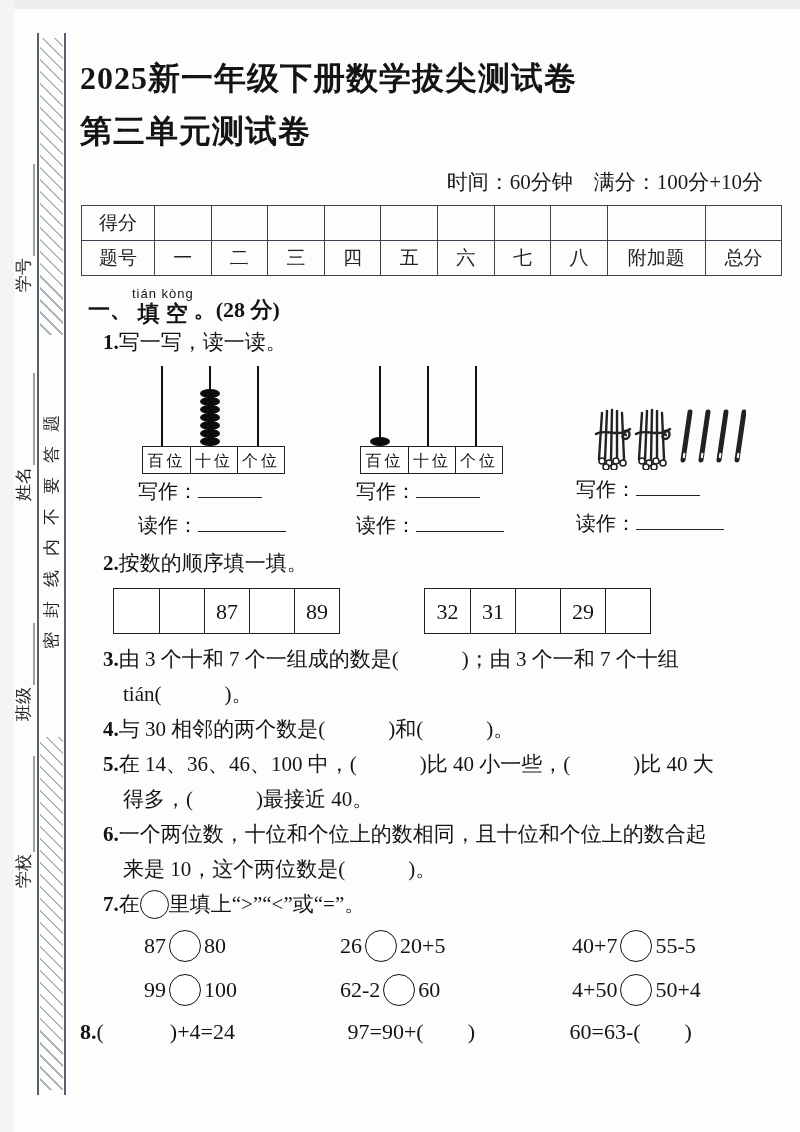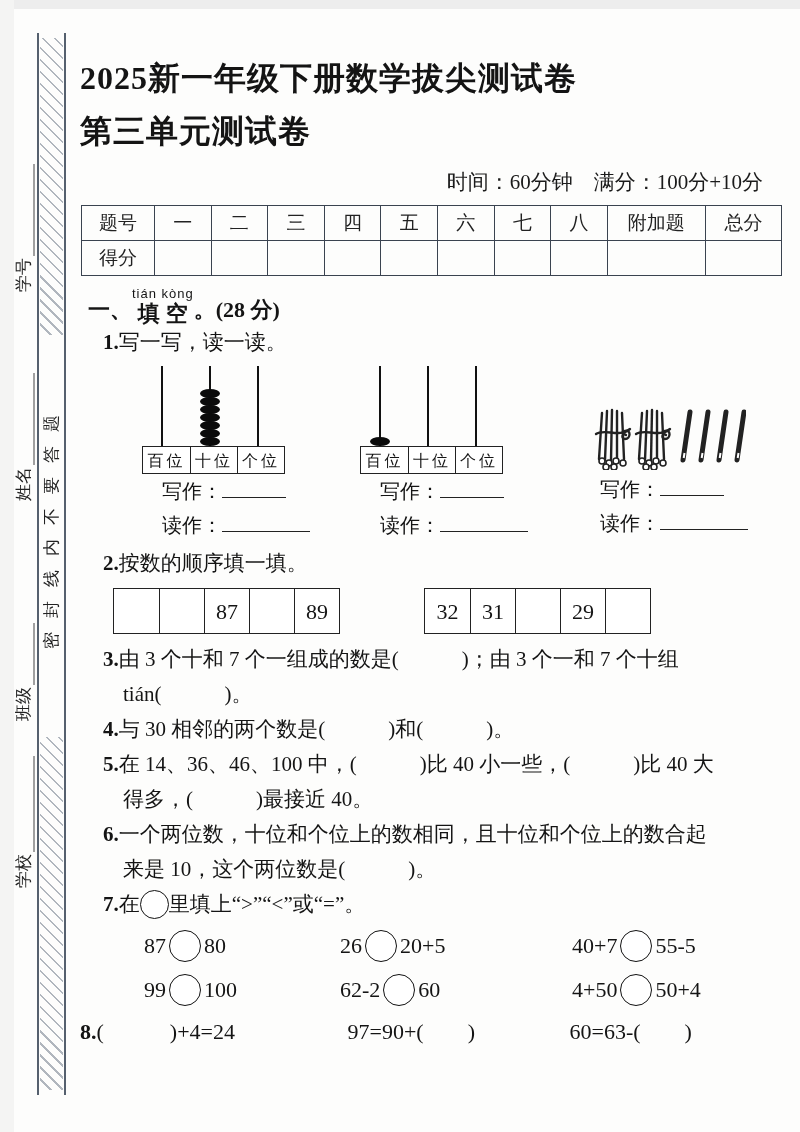--- a/index.html
+++ b/index.html
@@ -61,21 +61,21 @@
   .rod.r1{left:23px}.rod.r2{left:71px}.rod.r3{left:119px}
   .beads{position:absolute;bottom:28px;width:24px;display:flex;flex-direction:column;align-items:center;}
   .beads.b1{left:12px}.beads.b2{left:60px}.beads.b3{left:108px}
   .bead{width:20px;height:9px;background:#0b0b0b;border-radius:50%;margin-top:-1px;}
   .place-row{position:absolute;bottom:0;left:4px;display:flex;border:1.6px solid #222;background:#fff;}
   .place-cell{width:47px;height:26px;display:flex;align-items:center;justify-content:center;
     font-size:16px;letter-spacing:3px;border-left:1.6px solid #222;}
   .place-cell:first-child{border-left:none;}
   .sticks-svg{margin:38px 0 0 18px;display:block;}
   .g-c .wr-line:first-of-type{margin-top:2px;}
-  .wr-line{font-size:20px;line-height:34px;white-space:nowrap;margin-left:24px;}
+  .wr-line{font-size:20px;line-height:34px;white-space:nowrap;}
   .wr-line .blank{display:inline-block;border-bottom:1.6px solid #222;height:16px;}
   .blank.w1{width:64px}.blank.w2{width:88px}
 
   
   .strip-row{display:flex;margin:7px 0 8px 33px;gap:84px;}
   .strip{display:flex;border:1.7px solid #222;background:#fff;}
   .strip .cell{width:45px;height:44px;display:flex;align-items:center;justify-content:center;
     font-size:22px;border-left:1.7px solid #222;}
   .strip .cell:first-child{border-left:none;}
 
@@ -136,44 +136,44 @@
       <col style="width:52px">
         <col style="width:52px">
         <col style="width:52px">
         <col style="width:52px">
       <col style="width:52px">
         <col style="width:90px">
         <col style="width:70px">
     </colgroup>
     <tbody>
         <tr>
+      <td>得分</td>
+      <td></td>
+      <td></td>
+      <td></td>
+      <td></td>
+      <td></td>
+      <td></td>
+      <td></td>
+      <td></td>
+      <td></td>
+      <td></td>
+    </tr>
+    <tr>
       <td>题号</td>
       <td>一</td>
       <td>二</td>
       <td>三</td>
       <td>四</td>
       <td>五</td>
       <td>六</td>
       <td>七</td>
       <td>八</td>
       <td>附加题</td>
       <td>总分</td>
-    </tr>
-    <tr>
-      <td>得分</td>
-      <td></td>
-      <td></td>
-      <td></td>
-      <td></td>
-      <td></td>
-      <td></td>
-      <td></td>
-      <td></td>
-      <td></td>
-      <td></td>
     </tr>
   </tbody>
     </table>
 
   <div class="sec-head">
     <span>一、</span>
     <span class="ruby">
       <span class="pinyin">tián kòng</span>
       <span class="word">填空</span>
     </span>

